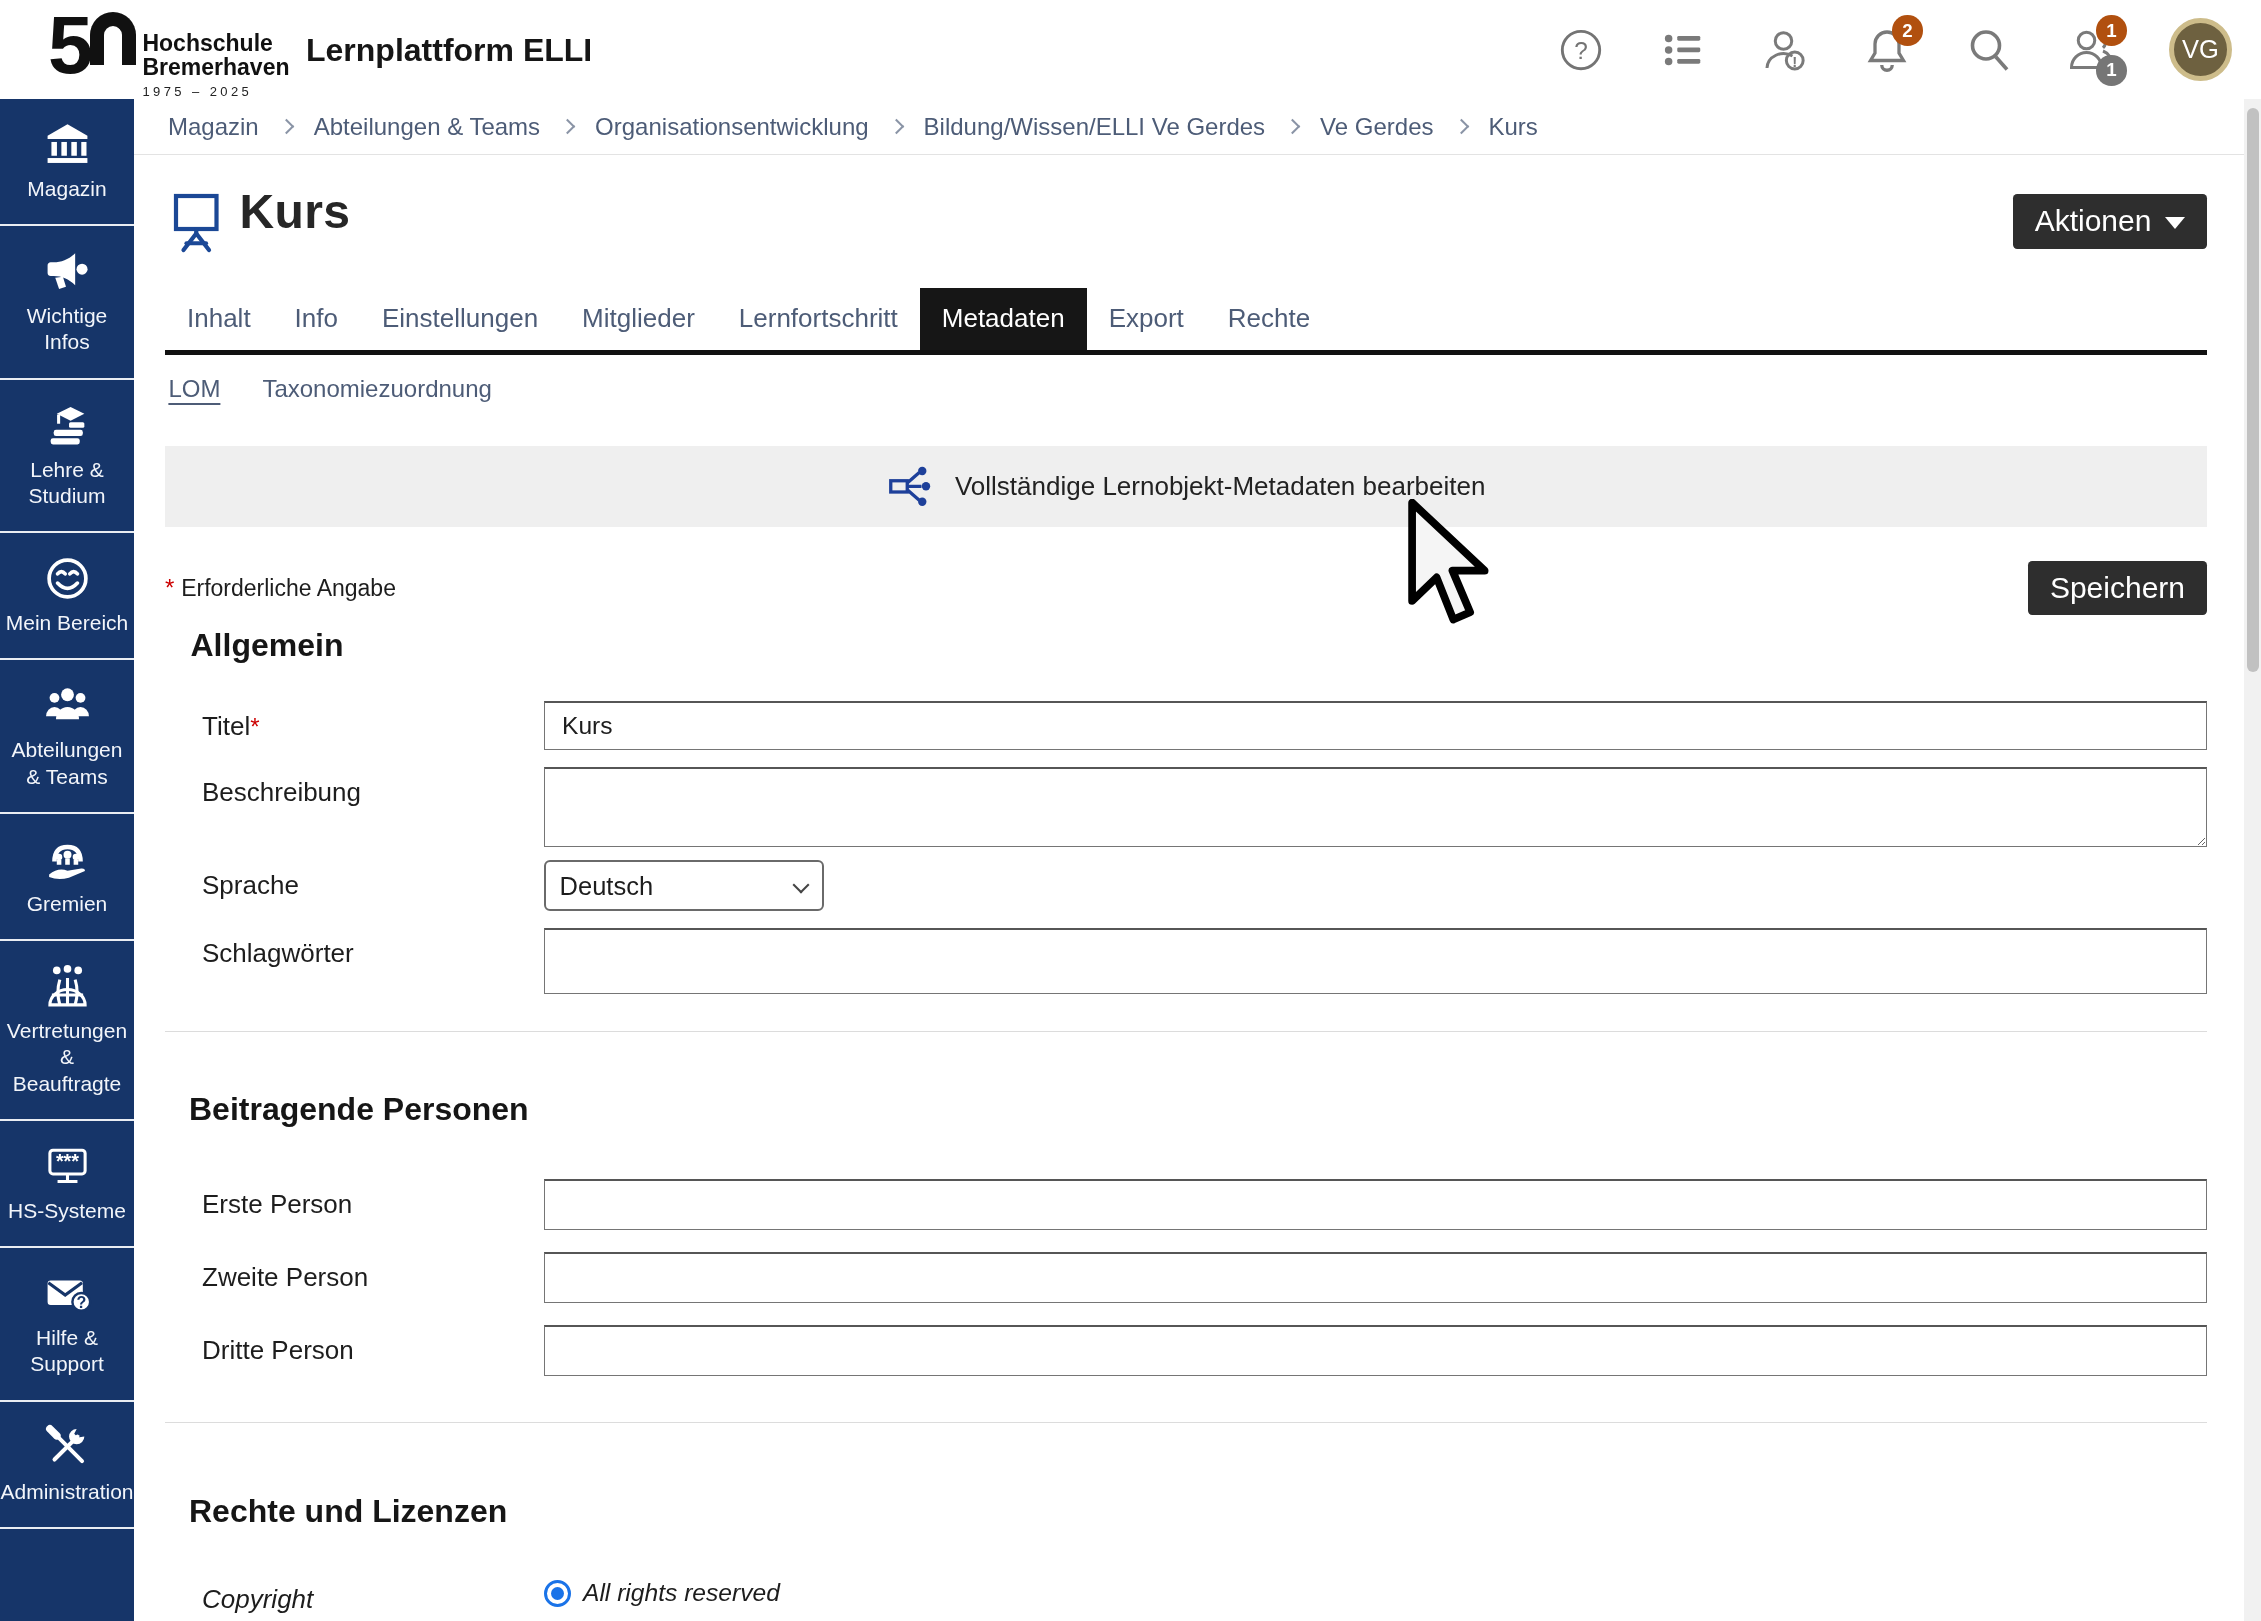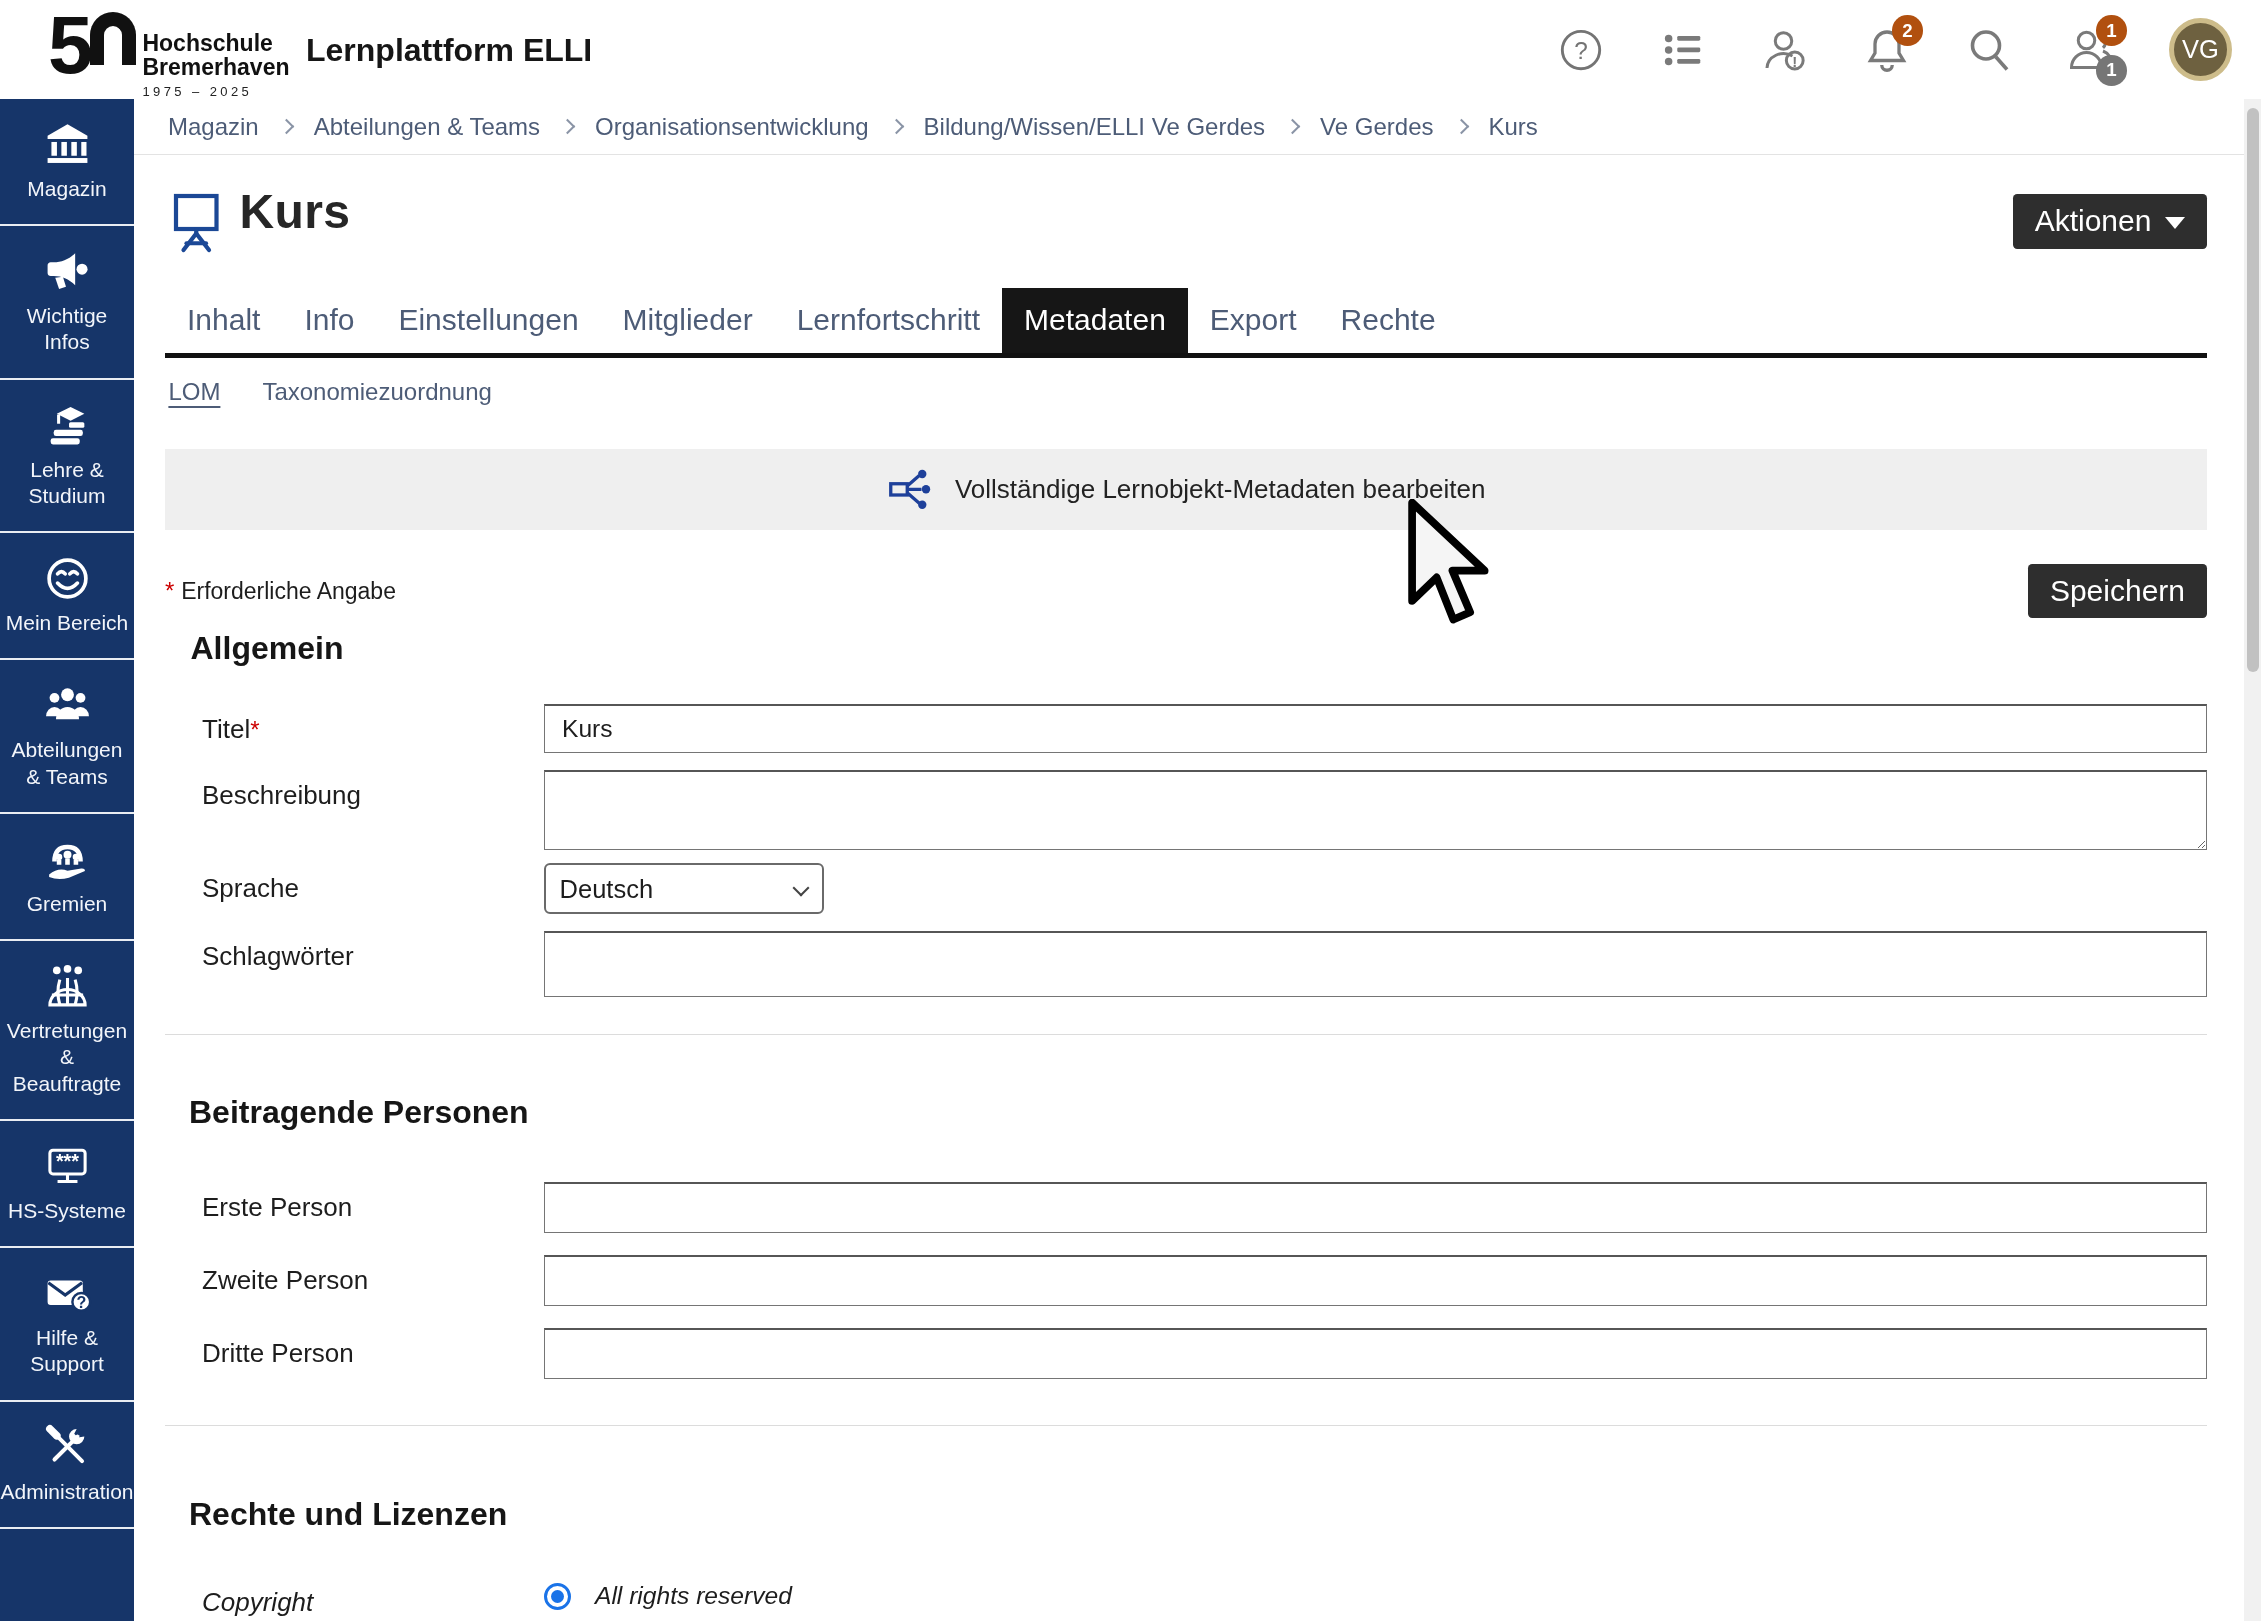--- a/index.html
+++ b/index.html
@@ -37,21 +37,21 @@
   .crumb-sep{width:11px;height:11px;border-top:2.5px solid #8a94a6;border-right:2.5px solid #8a94a6;transform:rotate(45deg);margin:0 22px;flex:none;}
   .content{padding:0 54px 0 31px;}
   .page-head{display:flex;align-items:flex-start;margin-top:29px;}
   .title-icon{width:54px;height:65px;margin:5.1px 15.3px 0 5.1px;}
   .page-title{font-size:48px;font-weight:700;color:#262626;letter-spacing:0.4px;}
   .btn-dark{background:#2e2e2e;color:#fff;border:none;border-radius:4.2px;font-size:30px;font-family:inherit;padding:10.2px 22px;display:inline-flex;align-items:center;gap:13.6px;cursor:pointer;}
   .caret{width:0;height:0;border-left:10.2px solid transparent;border-right:10.2px solid transparent;border-top:12px solid #fff;margin-top:3.4px;}
   .actions-wrap{margin-left:auto;margin-top:10.2px;}
   
   .tabs{display:flex;align-items:stretch;margin-top:34px;border-bottom:5.1px solid #111;}
-  .tab{padding:15.3px 22px;font-size:30px;color:#4d5c77;cursor:pointer;}
+  .tab{padding:15.3px 22px;font-size:26px;color:#4d5c77;cursor:pointer;}
   .tab.active{background:#161616;color:#fff;}
   .subtabs{display:flex;gap:42px;padding:20.4px 3.4px 13.6px;font-size:24px;color:#4d5c77;}
   .subtab{cursor:pointer;}
   .subtab.active{text-decoration:underline;text-underline-offset:6px;}
   
   .meta-banner{margin-top:29px;background:#efefef;height:81px;display:flex;align-items:center;justify-content:center;gap:20.4px;font-size:26px;color:#222;cursor:pointer;}
   .banner-icon{width:48px;height:48px;}
   
   .form-toprow{display:flex;justify-content:space-between;align-items:center;margin-top:34px;}
   .required-note{font-size:23px;color:#1d1d1d;}
@@ -59,21 +59,21 @@
   .section-title{font-size:32px;font-weight:700;color:#161616;margin-top:12px;padding-left:25.5px;}
   .form-row{display:flex;align-items:flex-start;}
   .form-label{width:379px;flex:none;padding-left:37px;padding-top:10.2px;font-size:26px;color:#1d1d1d;}
   .form-control{flex:1;}
   .tinput{width:100%;height:49px;border:1.7px solid #757575;border-top:2.5px solid #565656;background:#fff;font-size:24.6px;font-family:inherit;padding:0 17px;color:#1d1d1d;}
   .tarea{width:100%;border:1.7px solid #757575;border-top:2.5px solid #565656;background:#fff;font-size:24.6px;font-family:inherit;padding:6.8px 17px;resize:vertical;color:#1d1d1d;}
   .select-wrap{position:relative;width:280px;}
   .tselect{width:100%;height:51px;border:2.5px solid #6a6a6a;border-radius:6px;background:#fff;font-size:25.5px;font-family:inherit;padding:0 48px 0 13.6px;appearance:none;-webkit-appearance:none;color:#1d1d1d;}
   .select-chev{position:absolute;right:17px;top:18.7px;width:12px;height:12px;border-right:2.5px solid #444;border-bottom:2.5px solid #444;transform:rotate(45deg);pointer-events:none;}
   .divider{border-top:1.7px solid #dcdcdc;margin-top:34px;}
-  .radio-row{display:flex;align-items:center;gap:24px;padding-top:5.1px;}
+  .radio-row{display:flex;align-items:center;gap:12px;padding-top:5.1px;}
   .radio-outer{width:27px;height:27px;border-radius:50%;border:3.4px solid #1a73e8;display:flex;align-items:center;justify-content:center;background:#fff;cursor:pointer;flex:none;}
   .radio-dot{width:13.6px;height:13.6px;border-radius:50%;background:#1a73e8;}
   .radio-label{font-size:24.6px;color:#1d1d1d;}
   
   .scroll-track{position:absolute;right:0;top:99px;bottom:0;width:17px;background:#f1f1f1;z-index:20;}
   .scroll-thumb{position:absolute;left:2.5px;right:2.5px;top:8.5px;height:564px;background:#c1c1c1;border-radius:6.8px;}
   
   .cursor{position:absolute;left:1406px;top:499px;z-index:50;pointer-events:none;}
 </style>
 </head>

